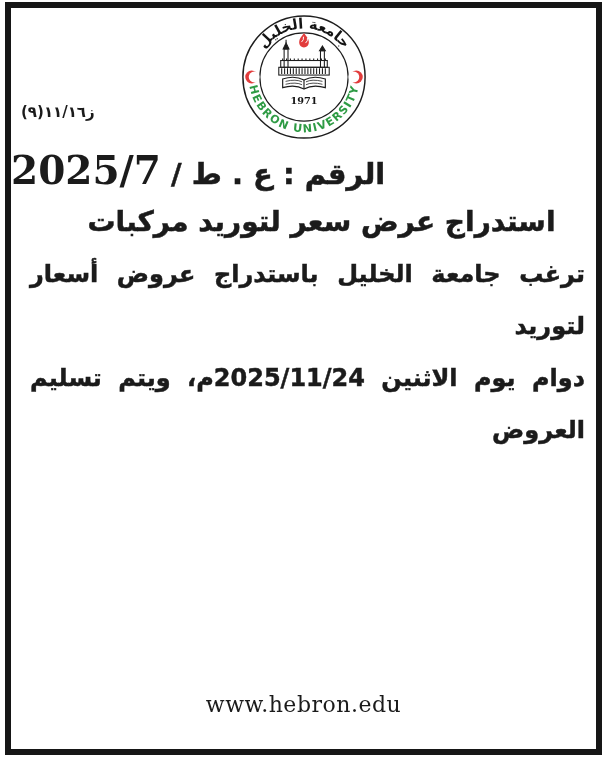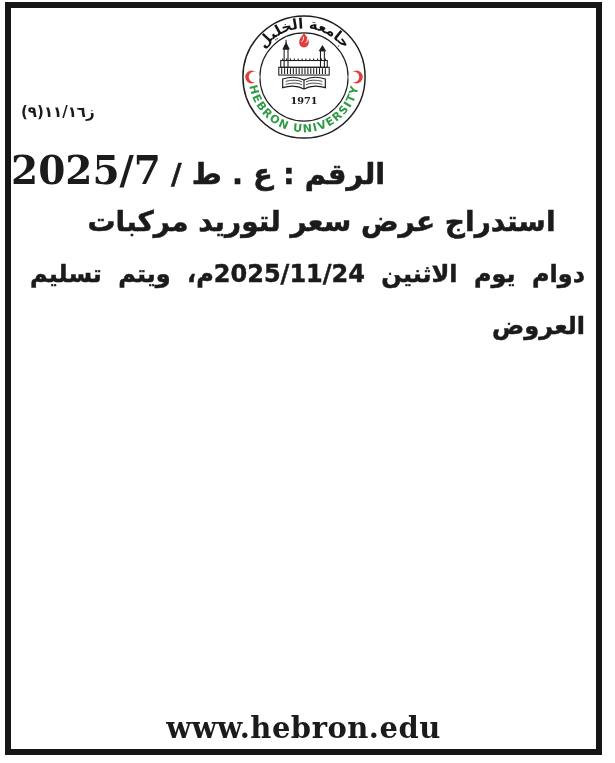--- a/index.html
+++ b/index.html
@@ -12,21 +12,21 @@
   .logo{position:absolute;top:5px;left:50%;transform:translateX(-50%);}
   .title{position:absolute;top:139px;left:0;width:100%;text-align:left;direction:rtl;white-space:nowrap;}
   .t-ar{font-size:29px;font-weight:bold;-webkit-text-stroke:.5px #1b1b1b;}
   .t-num{font-family:"DejaVu Serif","Liberation Serif",serif;font-size:39px;font-weight:bold;letter-spacing:1px;}
   .subtitle{position:absolute;top:197px;left:0;width:100%;text-align:center;direction:rtl;
             font-size:28px;font-weight:bold;margin-left:18px;-webkit-text-stroke:.5px #1b1b1b;}
   .body{position:absolute;top:240px;right:11px;width:555px;direction:rtl;
         font-size:24px;font-weight:bold;line-height:52px;-webkit-text-stroke:.45px #1b1b1b;}
   .bline{text-align:justify;text-align-last:justify;}
   .url{position:absolute;top:684px;left:0;width:100%;text-align:center;
-       font-family:"DejaVu Serif","Liberation Serif",serif;font-size:29px;font-weight:bold;letter-spacing:.5px;margin-top:19px;}
+       font-family:"DejaVu Serif","Liberation Serif",serif;font-size:22px;font-weight:normal;letter-spacing:.5px;}
 </style>
 </head>
 <body>
 
 <div class="page">
   <div class="frame">
 
     <div class="ref">ز١١/١٦(٩)</div>
 
     <svg class="logo" width="128" height="128" viewBox="0 0 132 132">
@@ -87,20 +87,21 @@
       <text x="66" y="94" text-anchor="middle" font-size="10" font-weight="bold" font-family="DejaVu Serif, serif" fill="#141414">1971</text>
     </svg>
 
     <div class="title">
       <span class="t-ar">الرقم : ع . ط / </span><span class="t-num">2025/7</span>
     </div>
 
     <div class="subtitle">استدراج عرض سعر لتوريد مركبات</div>
 
     <div class="body">
+      <div class="bline">ترغب جامعة الخليل باستدراج عروض أسعار لتوريد</div>
       <div class="bline">دوام يوم الاثنين 2025/11/24م، ويتم تسليم العروض</div>
 
     </div>
 
     <div class="url">www.hebron.edu</div>
 
   </div>
 </div>
 
 </body></html>

